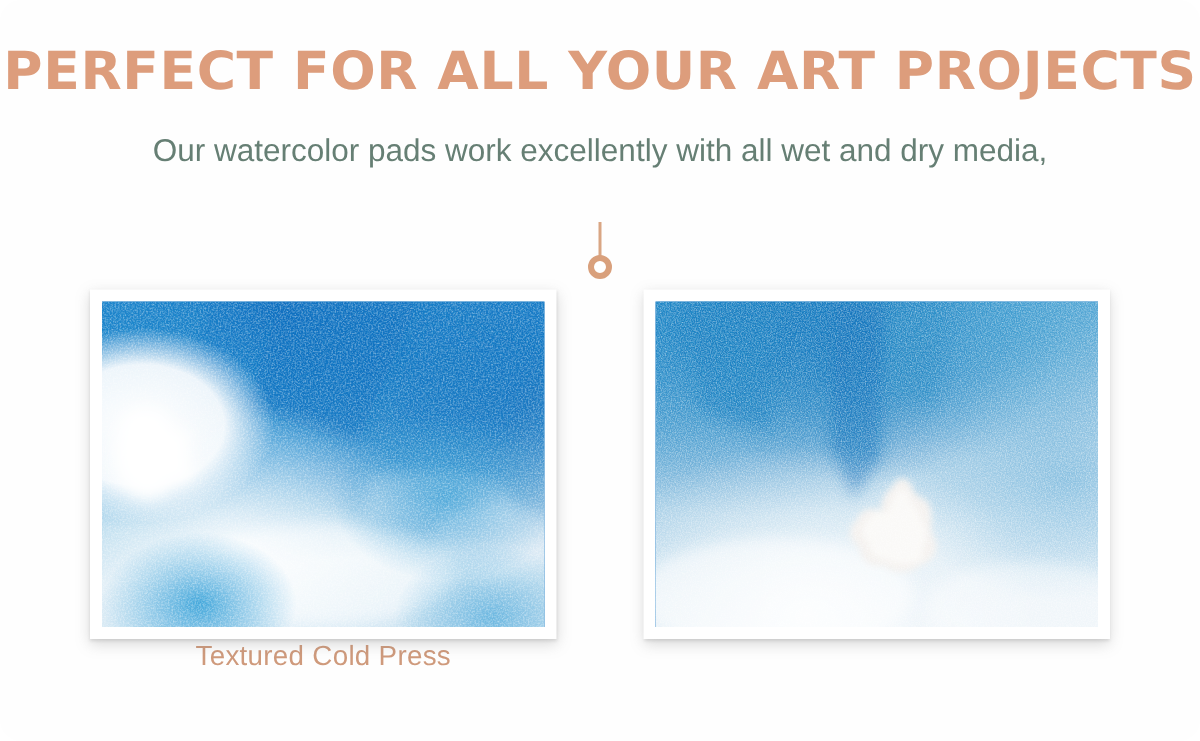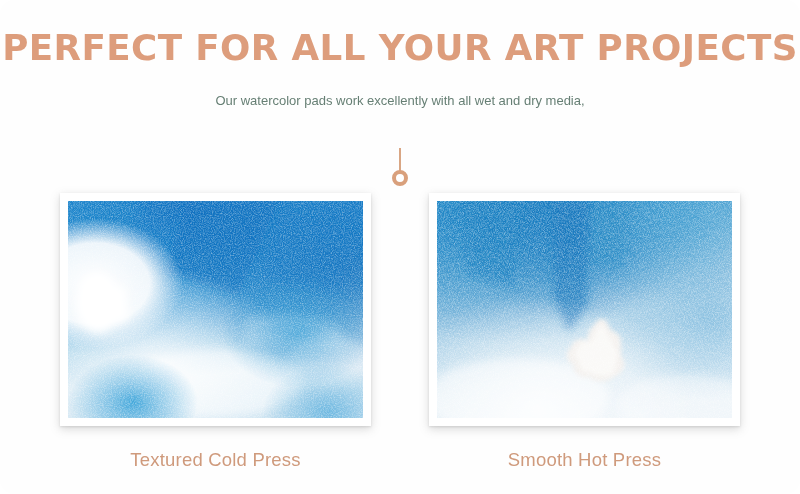--- a/index.html
+++ b/index.html
@@ -29,21 +29,21 @@
     white-space:nowrap;
     transform:scaleX(1.02);
   }
 
   
   .subtitle {
     position:absolute;
     top:88px; left:0; width:800px;
     text-align:center;
     font-family:"Liberation Sans", sans-serif;
-    font-size:13px;
+    font-size:21px;
     font-weight:400;
     line-height:26px;
     color:#667f74;
   }
   .subtitle .line { display:block; }
 
   
   .divider {
     position:absolute;
     left:0; top:148px; width:800px;
@@ -81,21 +81,20 @@
   }
   .photo {
     position:relative;
     width:100%; height:100%;
     overflow:hidden;
     background:#1e7ec6;
   }
   .photo svg { display:block; width:100%; height:100%; }
 
   .caption {
-    margin-top:23px;
     text-align:center;
     font-family:"Liberation Sans", sans-serif;
     font-size:18.5px;
     font-weight:400;
     letter-spacing:0.2px;
     color:#cf9a7c;
   }
 </style>
 </head>
 <body>
@@ -285,17 +284,16 @@
                        C182,160 176,166 178,172 C170,176 160,176 154,172
                        C146,172 142,166 142,160 C136,156 138,148 142,146
                        C144,140 152,138 154,142 Z" fill="#fbf9f7" opacity="0.9"></path>
             </g>
 
             <rect width="295" height="217" filter="url(#R-grain)" opacity="0.42" style="mix-blend-mode:overlay"></rect>
             <rect width="295" height="217" filter="url(#R-speck)" opacity="0.60"></rect>
           </svg>
         </div>
       </div>
-      <div class="caption">Smooth Hot Press</div>
     </div>
 
   </div>
 </div>
 
 </body></html>

